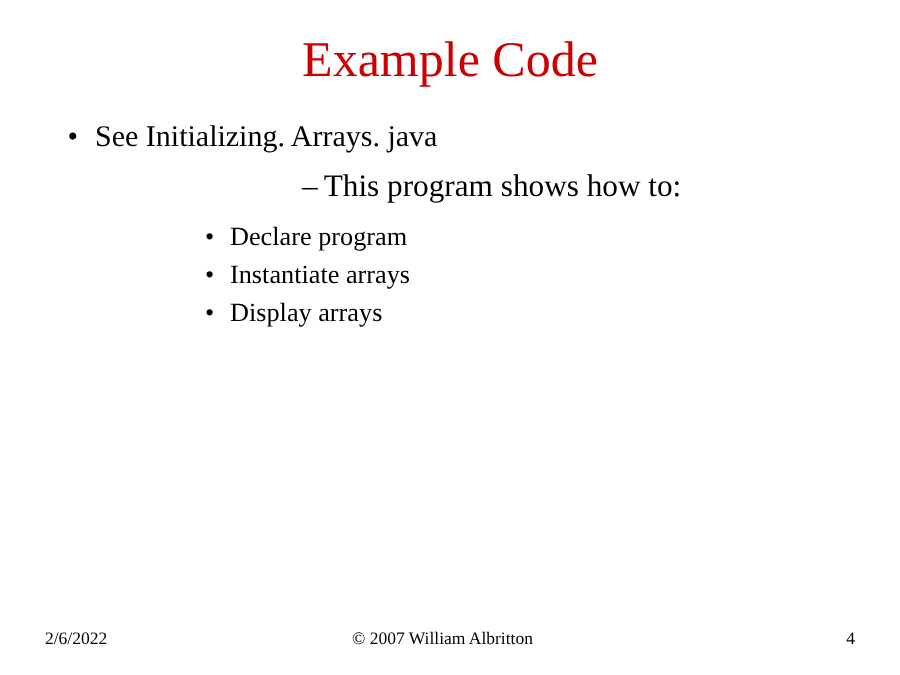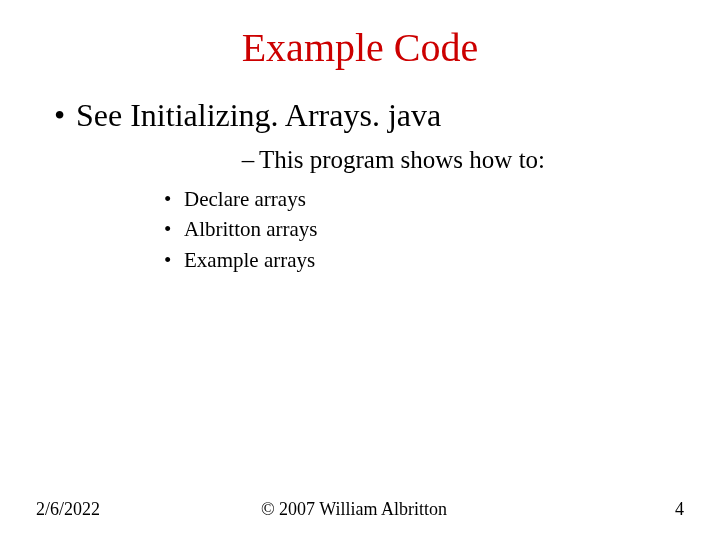--- a/index.html
+++ b/index.html
@@ -18,21 +18,21 @@
     }
     .title {
       color: #cc0000;
       font-size: 40px;
       font-weight: 400;
       text-align: center;
       margin-top: 6px;
       margin-bottom: 26px;
     }
     .level1 {
-      font-size: 32px;
+      font-size: 24px;
       margin-left: 18px;
       margin-bottom: 12px;
     }
     .level1 .bullet {
       display: inline-block;
       width: 22px;
     }
     .level2 {
       font-size: 25px;
       margin-left: 62px;
@@ -53,21 +53,21 @@
       width: 20px;
     }
     .footer {
       position: absolute;
       bottom: 20px;
       left: 36px;
       right: 36px;
       display: flex;
       justify-content: space-between;
       align-items: baseline;
-      font-size: 18px;
+      font-size: 14px;
     }
     .footer .center {
       position: absolute;
       left: 0; right: 12px;
       text-align: center;
     }
     .footer .left { position: relative; z-index: 1; }
     .footer .right { position: relative; z-index: 1; }
   </style>
 </head>
@@ -78,27 +78,27 @@
 
   <div class="level1">
     <span class="bullet">•</span><span>See Initializing. Arrays. java</span>
   </div>
 
   <div class="level2">
     <span class="dash">–</span><span>This program shows how to:</span>
   </div>
 
   <div class="level3">
-    <span class="dot">•</span><span>Declare arrays</span>
+    <span class="dot">•</span><span>Declare program</span>
   </div>
   <div class="level3">
-    <span class="dot">•</span><span>Albritton arrays</span>
+    <span class="dot">•</span><span>Instantiate arrays</span>
   </div>
   <div class="level3">
-    <span class="dot">•</span><span>Example arrays</span>
+    <span class="dot">•</span><span>Display arrays</span>
   </div>
 
   <div class="footer">
     <span class="left">2/6/2022</span>
     <span class="center">© 2007 William Albritton</span>
     <span class="right">4</span>
   </div>
 </div>
 
 </body></html>

